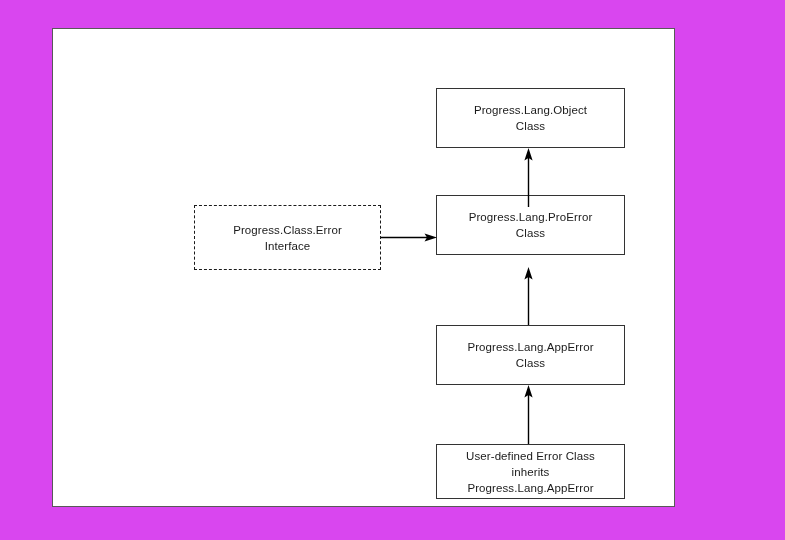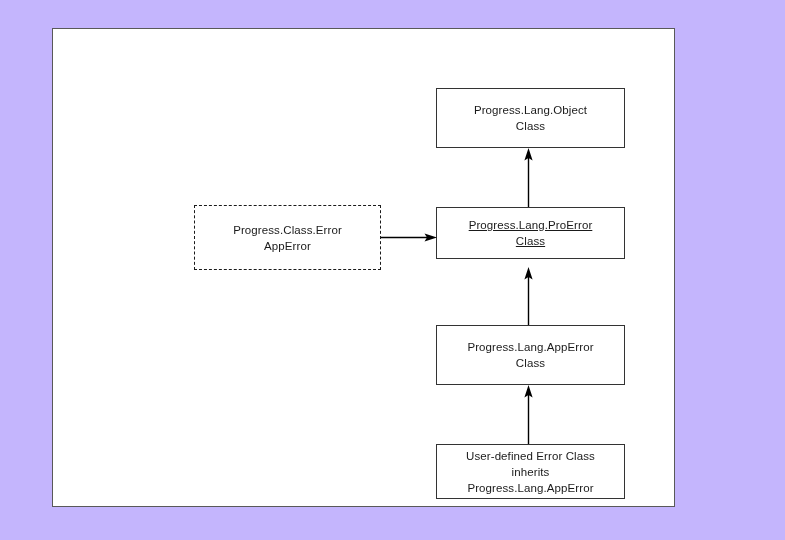--- a/index.html
+++ b/index.html
@@ -11,21 +11,21 @@
     width: 785px;
     height: 540px;
     font-family: "Liberation Sans", sans-serif;
     overflow: hidden;
   }
 
   #canvas {
     position: relative;
     width: 785px;
     height: 540px;
-    background: #c4b5fd;
+    background: #d946ef;
   }
 
   
   .outer-frame {
     position: absolute;
     left: 52px;
     top: 28px;
     width: 623px;
     height: 479px;
     border: 1px solid #595959;
@@ -53,21 +53,21 @@
   }
   .node.dashed {
     border: 1.6px dashed #1a1a1a;
   }
   .node .line {
     white-space: nowrap;
   }
 
   
   #node-object   { left: 383px; top: 59px;  width: 189px; height: 60px; }
-  #node-proerror { left: 383px; top: 178px; width: 189px; height: 52px; text-decoration: underline; }
+  #node-proerror { left: 383px; top: 166px; width: 189px; height: 60px; }
   #node-apperror { left: 383px; top: 296px; width: 189px; height: 60px; }
   #node-userdef  { left: 383px; top: 415px; width: 189px; height: 55px; }
   #node-interface{ left: 141px; top: 176px; width: 187px; height: 65px; }
 
   
   .conn {
     position: absolute;
   }
   .conn svg {
     display: block;
@@ -102,21 +102,21 @@
     </div>
 
     <div class="node solid" id="node-userdef">
       <span class="line">User-defined Error Class</span>
       <span class="line">inherits</span>
       <span class="line">Progress.Lang.AppError</span>
     </div>
 
     <div class="node dashed" id="node-interface">
       <span class="line">Progress.Class.Error</span>
-      <span class="line">AppError</span>
+      <span class="line">Interface</span>
     </div>
 
     <div class="conn" id="conn-proerror-object">
       <svg width="11" height="59" viewBox="0 0 11 59">
         <line x1="5.5" y1="59" x2="5.5" y2="10" stroke="#000000" stroke-width="1.4"></line>
         <polygon points="5.5,0 1.4,12.5 5.5,10 9.6,12.5" fill="#000000"></polygon>
       </svg>
     </div>
 
     <div class="conn" id="conn-apperror-proerror">

